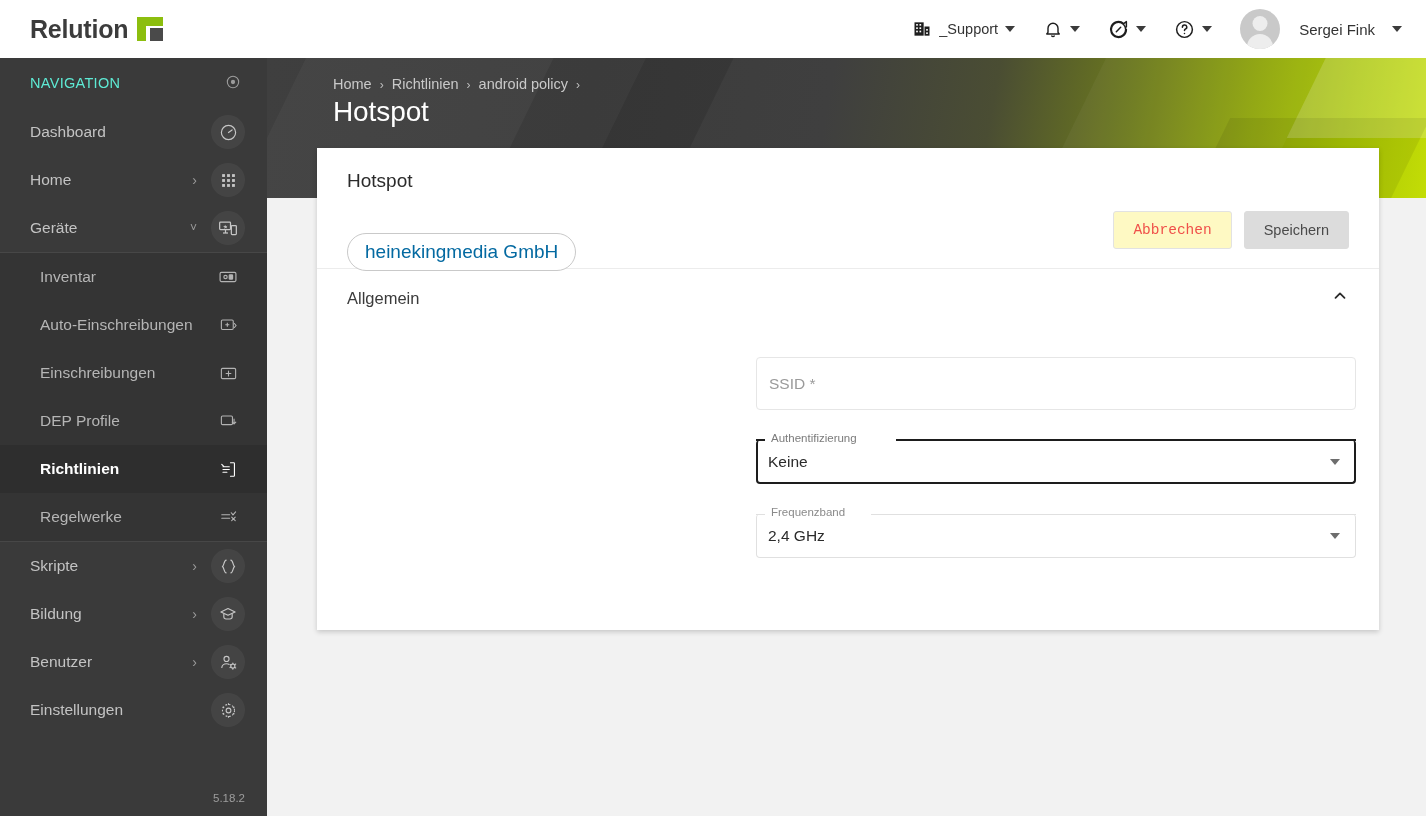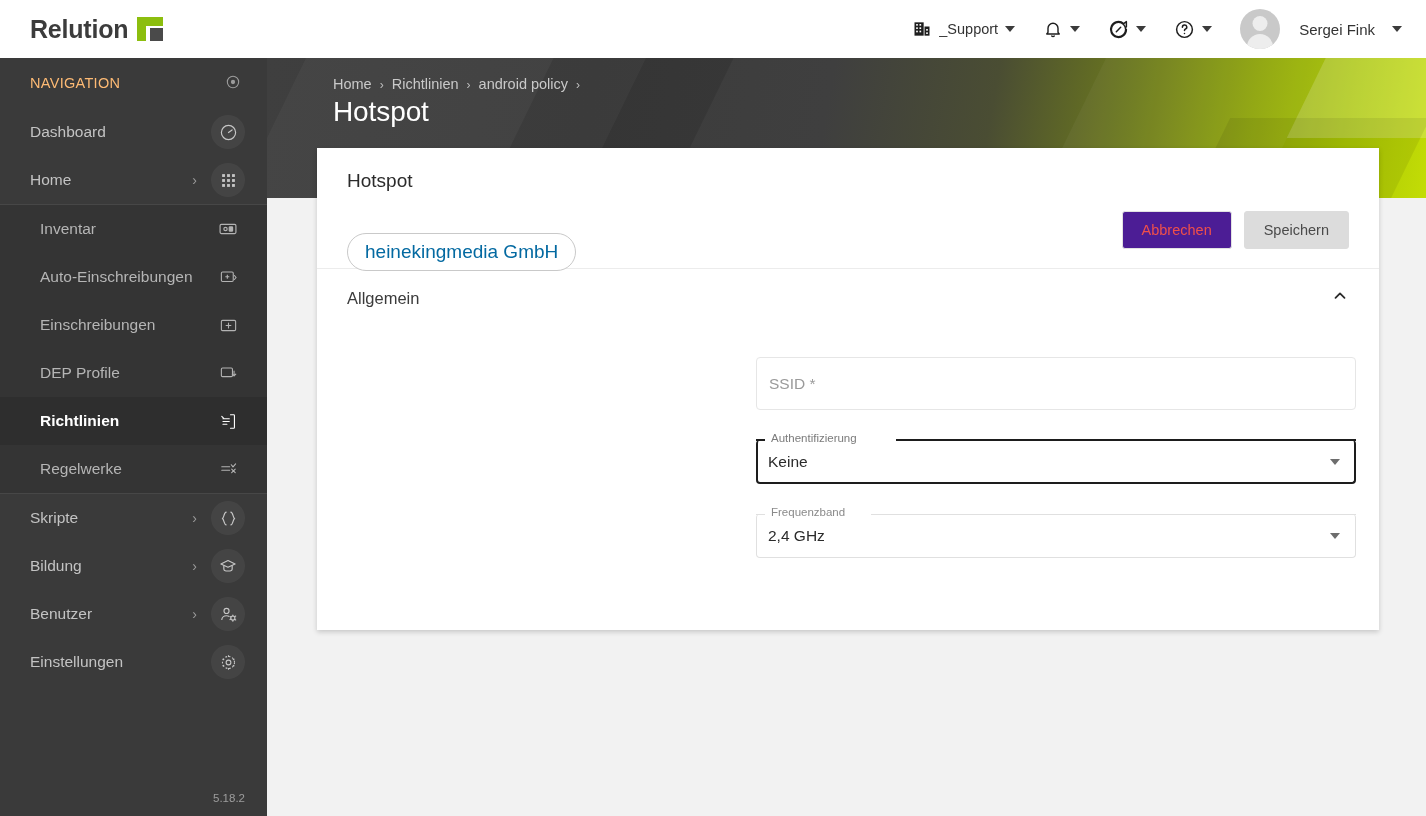--- a/index.html
+++ b/index.html
@@ -66,21 +66,21 @@
   }
   .user-name { font-size: 15px; color: #333; margin-left: 12px; }
 
   
   .sidebar {
     position: absolute; top: 58px; left: 0; width: 267px; height: 758px;
     background: #3a3a3a; z-index: 20;
   }
   .nav-head {
     height: 50px; display: flex; align-items: center;
-    padding: 0 26px 0 30px; color: #fdba74;
+    padding: 0 26px 0 30px; color: #5eead4;
     font-size: 14.5px; letter-spacing: 0.3px;
   }
   .nav-head .nh-icon { margin-left: auto; opacity: .75; }
   .nav-group-l1 { background: #3a3a3a; }
   .nav-group-l2 { background: #343434; }
   .nav-item {
     height: 48px; display: flex; align-items: center;
     padding: 0 22px 0 30px; cursor: pointer; position: relative;
     color: #c3c3c3; font-size: 15.5px;
   }
@@ -174,21 +174,21 @@
   .chip {
     border: 1px solid #c9c9c9; border-radius: 20px;
     padding: 7px 17px; font-size: 19px; color: #0369a1;
     background: #fff; cursor: pointer; margin-top: 44px;
   }
   .head-actions { margin-left: auto; display: flex; align-items: center; gap: 12px; }
   .btn {
     font-size: 14.5px; padding: 10px 19px; border-radius: 3px;
     cursor: pointer; border: 1px solid transparent; font-family: inherit;
   }
-  .btn-cancel { background: #4c1d95; border-color: #e2e2e2; color: #f0504a; }
+  .btn-cancel { background: #fef9c3; border-color: #e2e2e2; color: #f0504a; font-family: Liberation Mono, monospace; }
   .btn-save { background: #dcdcdc; border-color: #dcdcdc; color: #4a4a4a; }
   .card-divider { height: 1px; background: #ececec; }
 
   .section-head {
     display: flex; align-items: center;
     padding: 0 30px; height: 58px; cursor: pointer;
   }
   .section-title { font-size: 16.5px; color: #3b3b3b; }
   .section-chevron { margin-left: auto; color: #2b2b2b; }
 
@@ -383,20 +383,34 @@
             <rect x="3" y="10" width="4" height="4"></rect>
               <rect x="10" y="10" width="4" height="4"></rect>
               <rect x="17" y="10" width="4" height="4"></rect>
             <rect x="3" y="17" width="4" height="4"></rect>
               <rect x="10" y="17" width="4" height="4"></rect>
               <rect x="17" y="17" width="4" height="4"></rect>
           </svg>
         </span>
       </div>
 
+      <div class="nav-item">
+        <span class="label">Geräte</span>
+        <span class="spacer"></span>
+        <span class="chev" style="font-size:12px;">˅</span>
+        <span class="badge-icon">
+          <svg width="20" height="20" viewBox="0 0 24 24" fill="none" stroke="#c6c6c6" stroke-width="1.5" stroke-linejoin="round">
+            <rect x="2" y="5" width="13" height="9" rx="1"></rect>
+            <path d="M6 18h6"></path>
+              <path d="M9 14v4"></path>
+            <rect x="16" y="9" width="6" height="11" rx="1"></rect>
+            <path d="M8.5 8l1 1.8 2-0.4-1.4 1.5 1 1.8-1.9-.9-1.4 1.4.2-2-1.9-.8 1.9-.7z" fill="#c6c6c6" stroke="none"></path>
+          </svg>
+        </span>
+      </div>
     </div>
 
     <div class="nav-sep"></div>
 
     <div class="nav-group-l2">
 
       <div class="nav-item sub">
         <span class="label">Inventar</span>
         <span class="spacer"></span>
         <span class="badge-icon">

